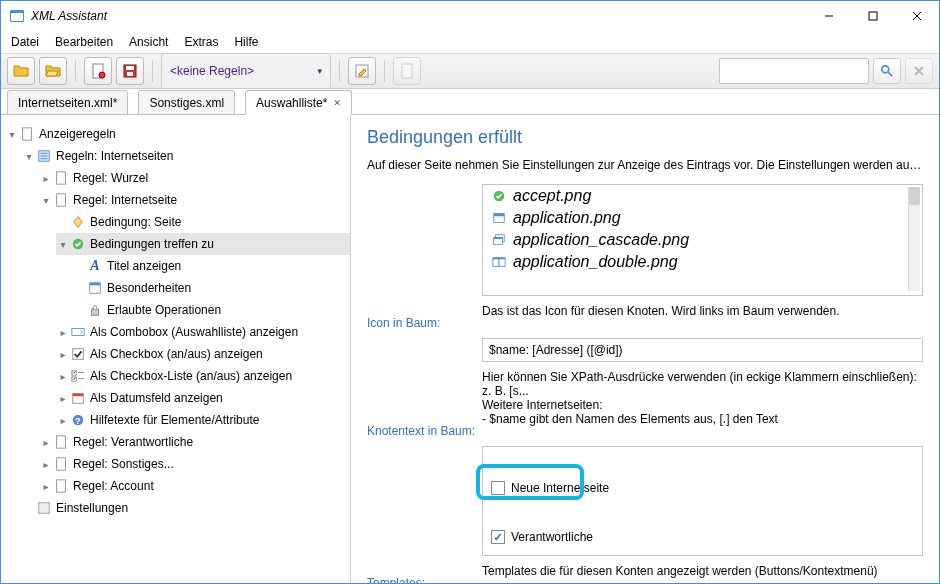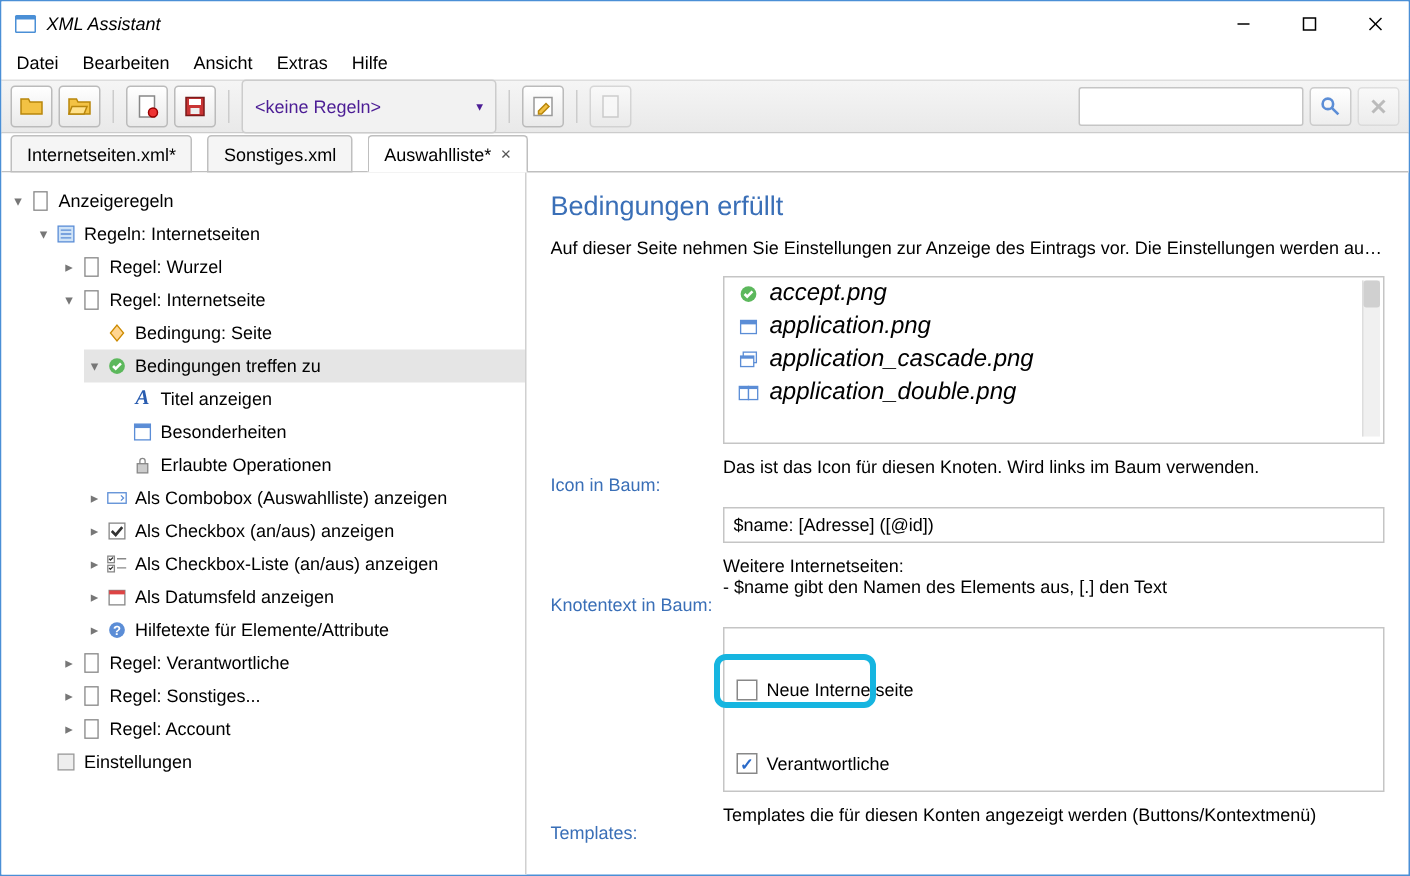--- a/index.html
+++ b/index.html
@@ -441,20 +441,21 @@
           </div>
           <div class="helper">Das ist das Icon für diesen Knoten. Wird links im Baum verwenden.</div>
         </div>
       </div>
 
       <div class="form-row">
         <div class="lbl">Knotentext in Baum:</div>
         <div class="val">
           <input class="kn" value="$name: [Adresse] ([@id])" style="">
           <div class="helper">
+            <div>Hier können Sie XPath-Ausdrücke verwenden (in eckige Klammern einschließen): z. B. [s...</div>
             <div>Weitere Internetseiten:</div>
             <div>- $name gibt den Namen des Elements aus, [.] den Text</div>
           </div>
         </div>
       </div>
 
       <div class="form-row" style="position:relative">
         <div class="lbl">Templates:</div>
         <div class="val" style="position:relative">
           <div class="tmpl-list">

